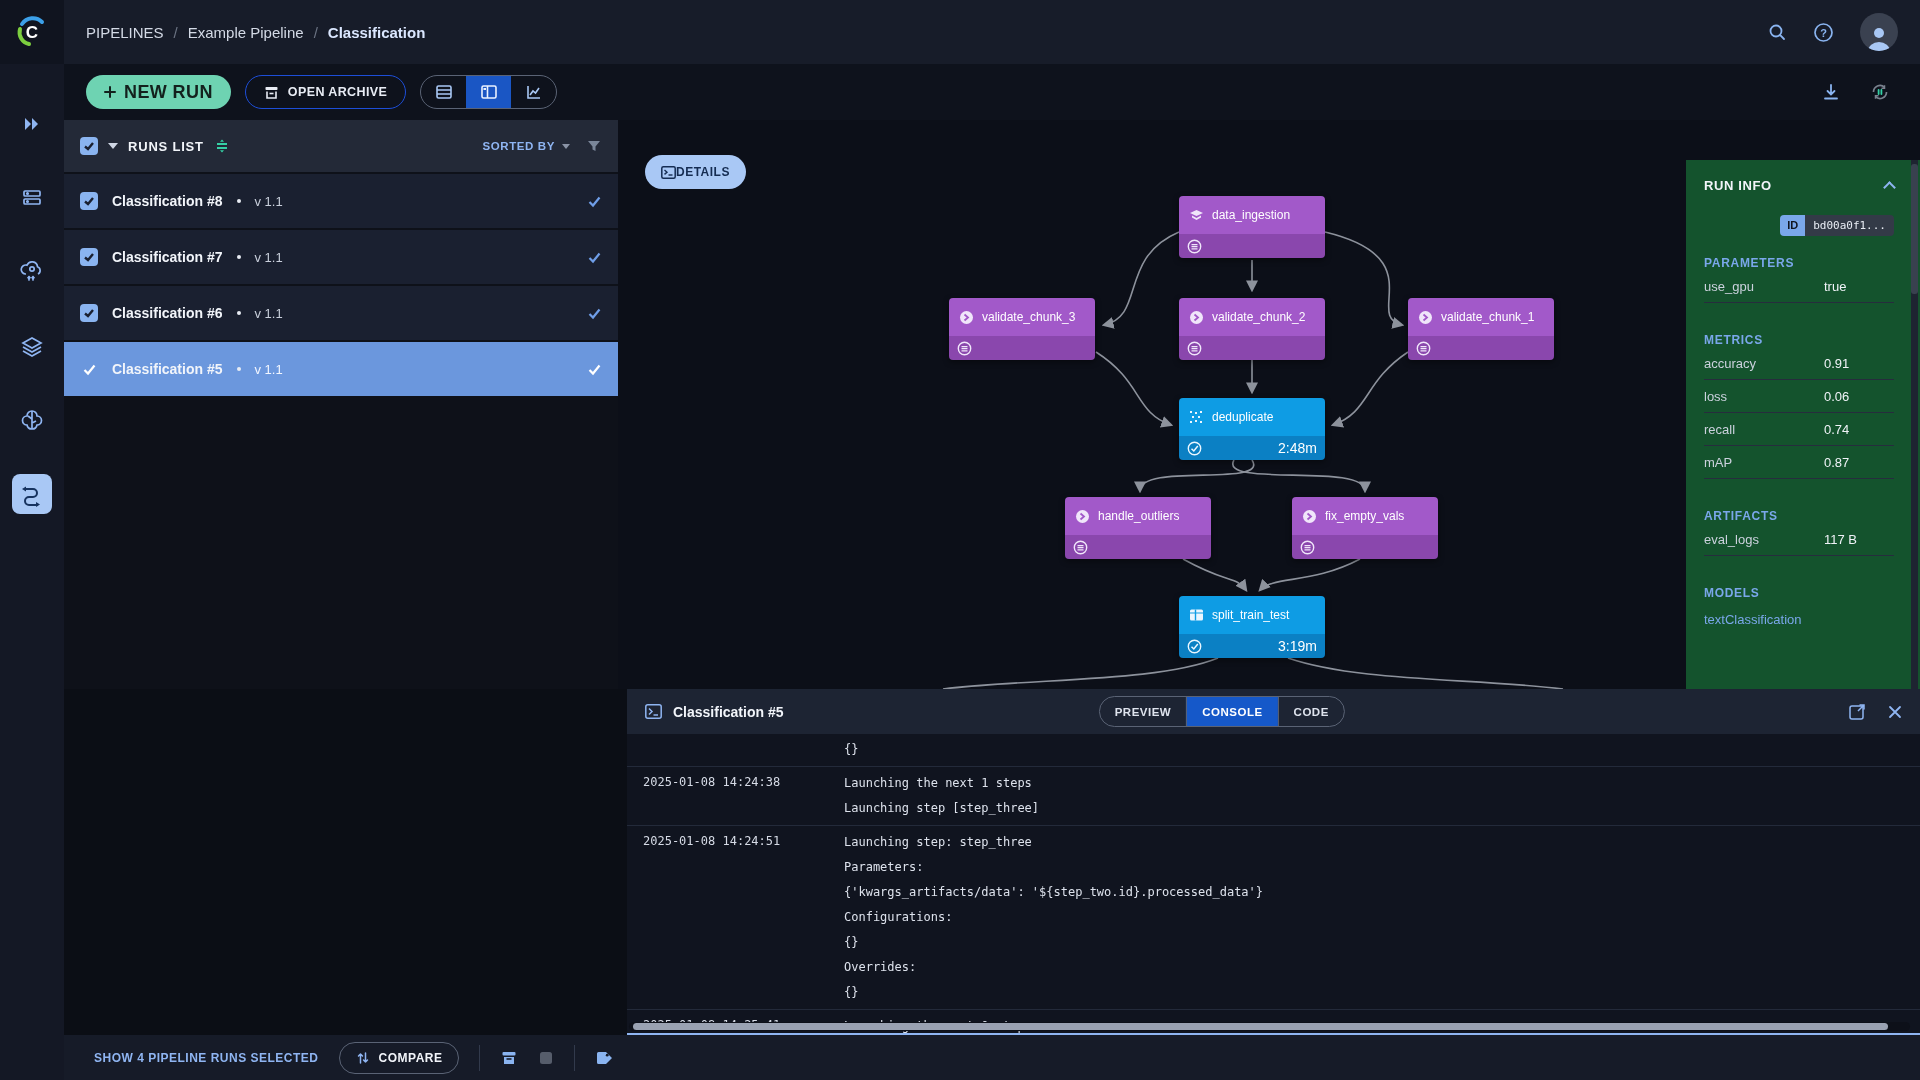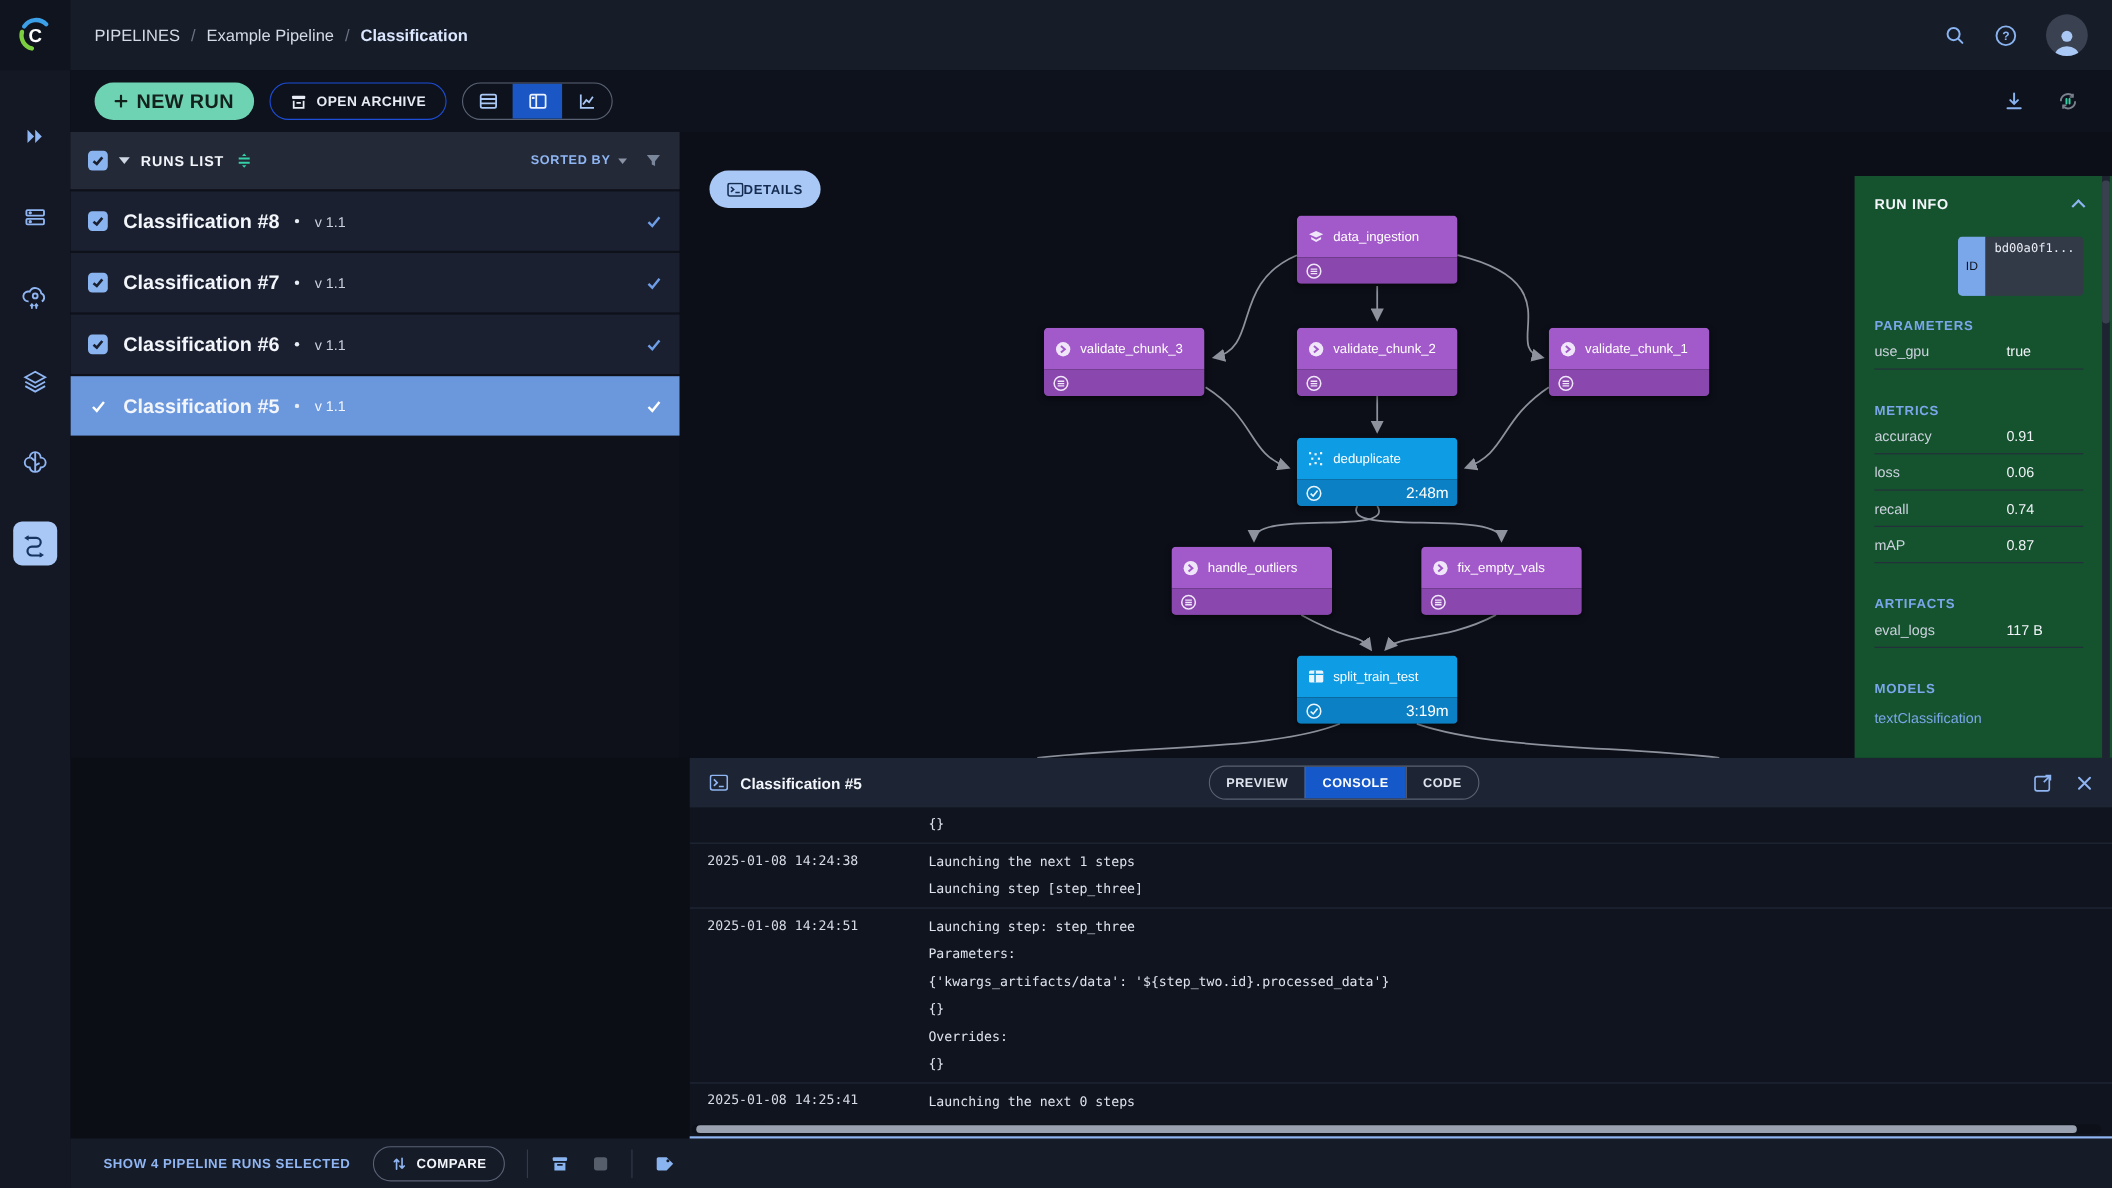--- a/index.html
+++ b/index.html
@@ -48,21 +48,21 @@
   .runs-head { height:52px; background:#232937; display:flex; align-items:center; padding:0 16px; gap:10px; flex:0 0 52px; }
   .cb { width:18px; height:18px; border-radius:4px; background:#8ab4f0; display:flex; align-items:center; justify-content:center; cursor:pointer; flex:0 0 18px; }
   .cb svg { stroke:#1a2030; stroke-width:2.4; fill:none; }
   .caret { width:0; height:0; border-left:5px solid transparent; border-right:5px solid transparent; border-top:6px solid #cfd6e4; cursor:pointer; }
   .runs-title { font-size:13px; font-weight:bold; letter-spacing:.8px; color:#f2f5fa; }
   .runs-head-right { margin-left:auto; display:flex; align-items:center; gap:16px; }
   .sorted-by { font-size:11.5px; font-weight:bold; letter-spacing:.6px; color:#8fb5f2; cursor:pointer; display:flex; gap:7px; align-items:center; }
   .caret-sm { width:0; height:0; border-left:4px solid transparent; border-right:4px solid transparent; border-top:5px solid #8a93a5; }
   .runs-body { flex:1; overflow:hidden; padding-top:2px; }
   .run-item { height:54px; margin:0 0 2px 0; background:#1a2030; display:flex; align-items:center; padding:0 16px; gap:14px; cursor:pointer; }
-  .run-item .name { font-size:18px; font-weight:bold; color:#f2f5fa; }
+  .run-item .name { font-size:14px; font-weight:bold; color:#f2f5fa; }
   .dot { width:4px; height:4px; border-radius:50%; background:#e8ecf4; }
   .run-item .ver { font-size:13px; color:#c9cfdb; }
   .right-check { margin-left:auto; display:flex; }
   .right-check svg { stroke:#6f9ee8; stroke-width:2.2; fill:none; }
   .run-item.selected { background:#6b97dd; }
   .run-item.selected .ver { color:#f2f6ff; }
   .run-item.selected .right-check svg,
   .run-item.selected .plain-check svg { stroke:#ffffff; }
   .plain-check { width:18px; display:flex; justify-content:center; flex:0 0 18px; }
 
@@ -86,21 +86,21 @@
 
   
   .runinfo { position:absolute; right:0; top:40px; bottom:0; width:234px; background:#14532d; padding:18px 26px 10px 18px; z-index:6; }
   .ri-track { position:absolute; right:2px; top:0; bottom:0; width:7px; background:#1e2431; }
   .ri-thumb { position:absolute; right:2px; top:4px; width:7px; height:130px; background:#39414f; border-radius:3px; cursor:pointer; }
   .ri-head { display:flex; align-items:center; justify-content:space-between; }
   .ri-title { font-size:13px; font-weight:bold; letter-spacing:.6px; color:#f2f5fa; }
   .chev-up { width:9px; height:9px; border-left:2px solid #8fb5f2; border-top:2px solid #8fb5f2; transform:rotate(45deg); cursor:pointer; margin-top:4px; }
   .ri-idrow { display:flex; justify-content:flex-end; margin:22px 0 6px; }
   .id-chip { display:flex; font-size:11px; border-radius:4px; overflow:hidden; cursor:pointer; }
-  .id-chip .idl { background:#7aa7ea; color:#10141f; font-weight:normal; padding:21px 7px; }
+  .id-chip .idl { background:#7aa7ea; color:#10141f; font-weight:bold; padding:4px 7px; }
   .id-chip .idv { background:#333a47; color:#e8ecf4; padding:4px 8px; font-family:"DejaVu Sans Mono", monospace; }
   .ri-sec { margin-top:20px; font-size:12px; font-weight:bold; letter-spacing:.7px; color:#7aa7ea; }
   .ri-row { display:flex; padding:9px 0 8px; border-bottom:1px solid #262d3d; font-size:13px; }
   .ri-row .k { width:120px; color:#ccd2de; }
   .ri-row .v { color:#f0f3f8; }
   .ri-link { margin-top:12px; font-size:13px; color:#7aa7ea; cursor:pointer; }
 
   
   .console { height:346px; flex:0 0 346px; background:#10141f; display:flex; flex-direction:column; margin-left:563px; position:relative; border-bottom:2px solid #8fb5f2; }
   .con-head { height:45px; flex:0 0 45px; background:#1d2433; display:flex; align-items:center; padding:0 18px; }
@@ -628,20 +628,21 @@
             <div class="log-line">Launching the next 1 steps</div>
             <div class="log-line">Launching step [step_three]</div>
           </div>
         </div>
         <div class="log-row">
           <div class="log-time">2025-01-08 14:24:51</div>
           <div class="log-lines">
             <div class="log-line">Launching step: step_three</div>
             <div class="log-line">Parameters:</div>
             <div class="log-line">{'kwargs_artifacts/data': '${step_two.id}.processed_data'}</div>
+            <div class="log-line">Configurations:</div>
             <div class="log-line">{}</div>
             <div class="log-line">Overrides:</div>
             <div class="log-line">{}</div>
           </div>
         </div>
         <div class="log-row" style="border-bottom:none">
           <div class="log-time">2025-01-08 14:25:41</div>
           <div class="log-lines">
             <div class="log-line">Launching the next 0 steps</div>
           </div>

